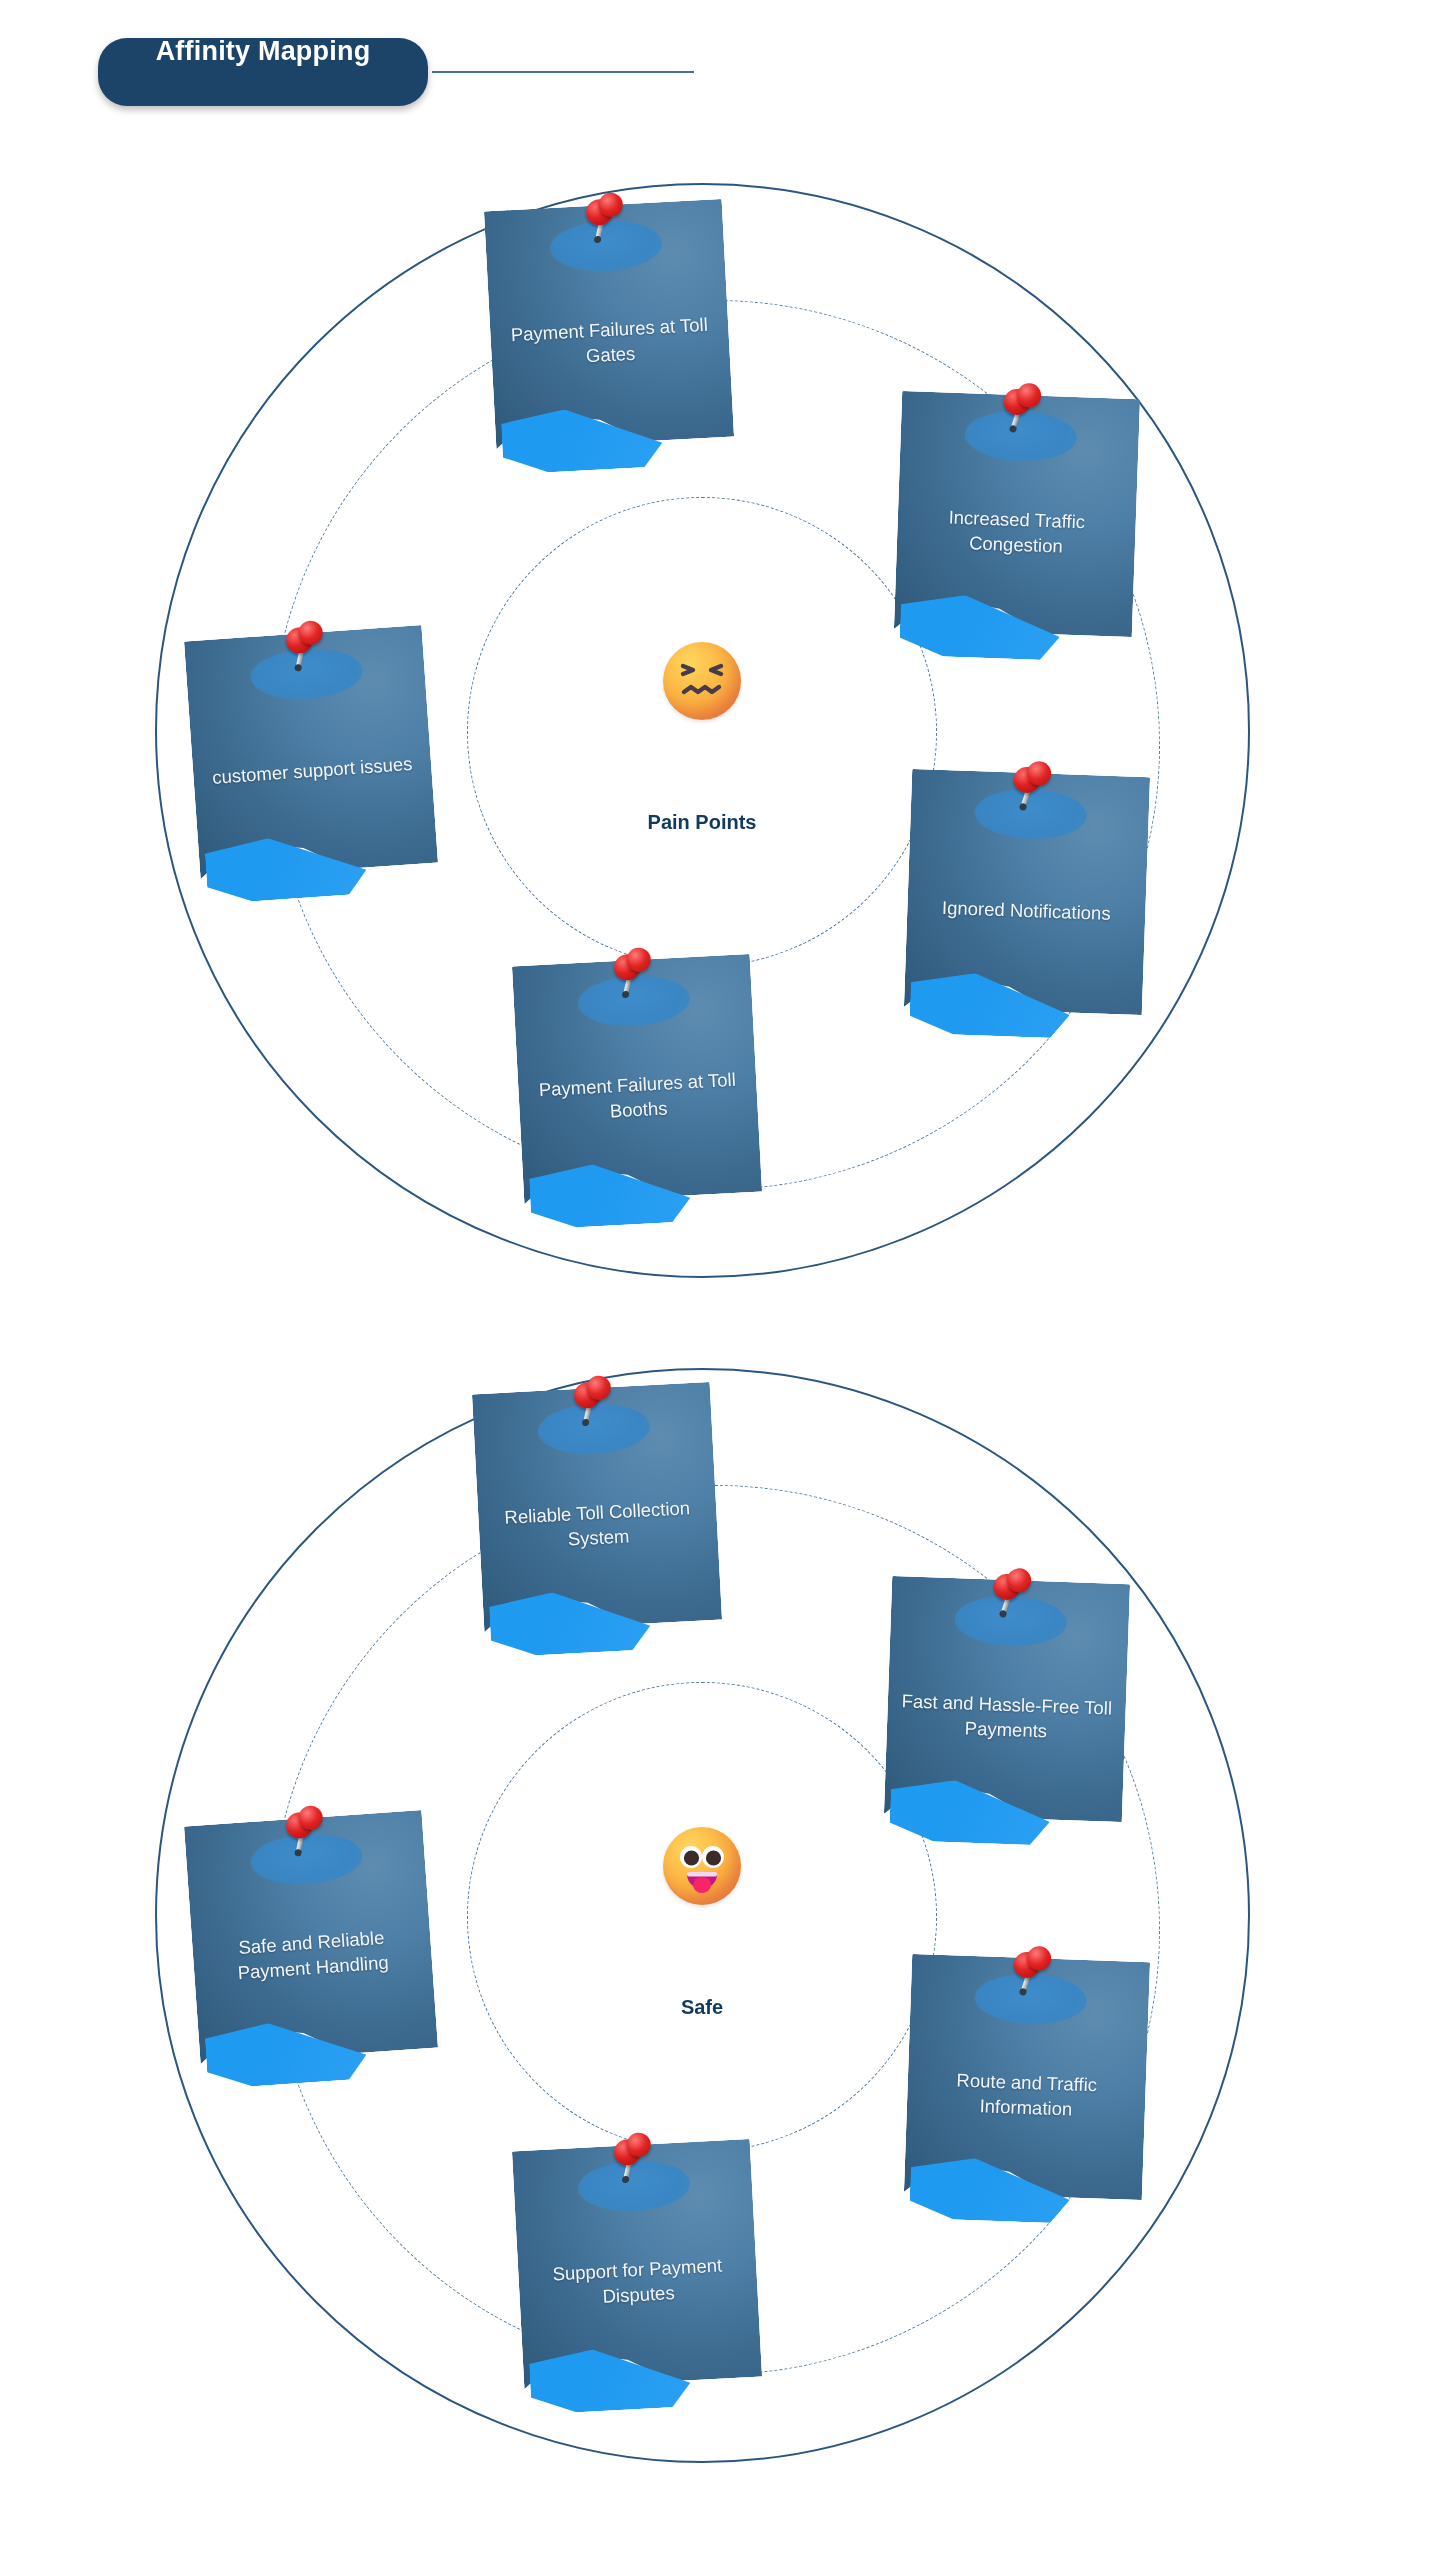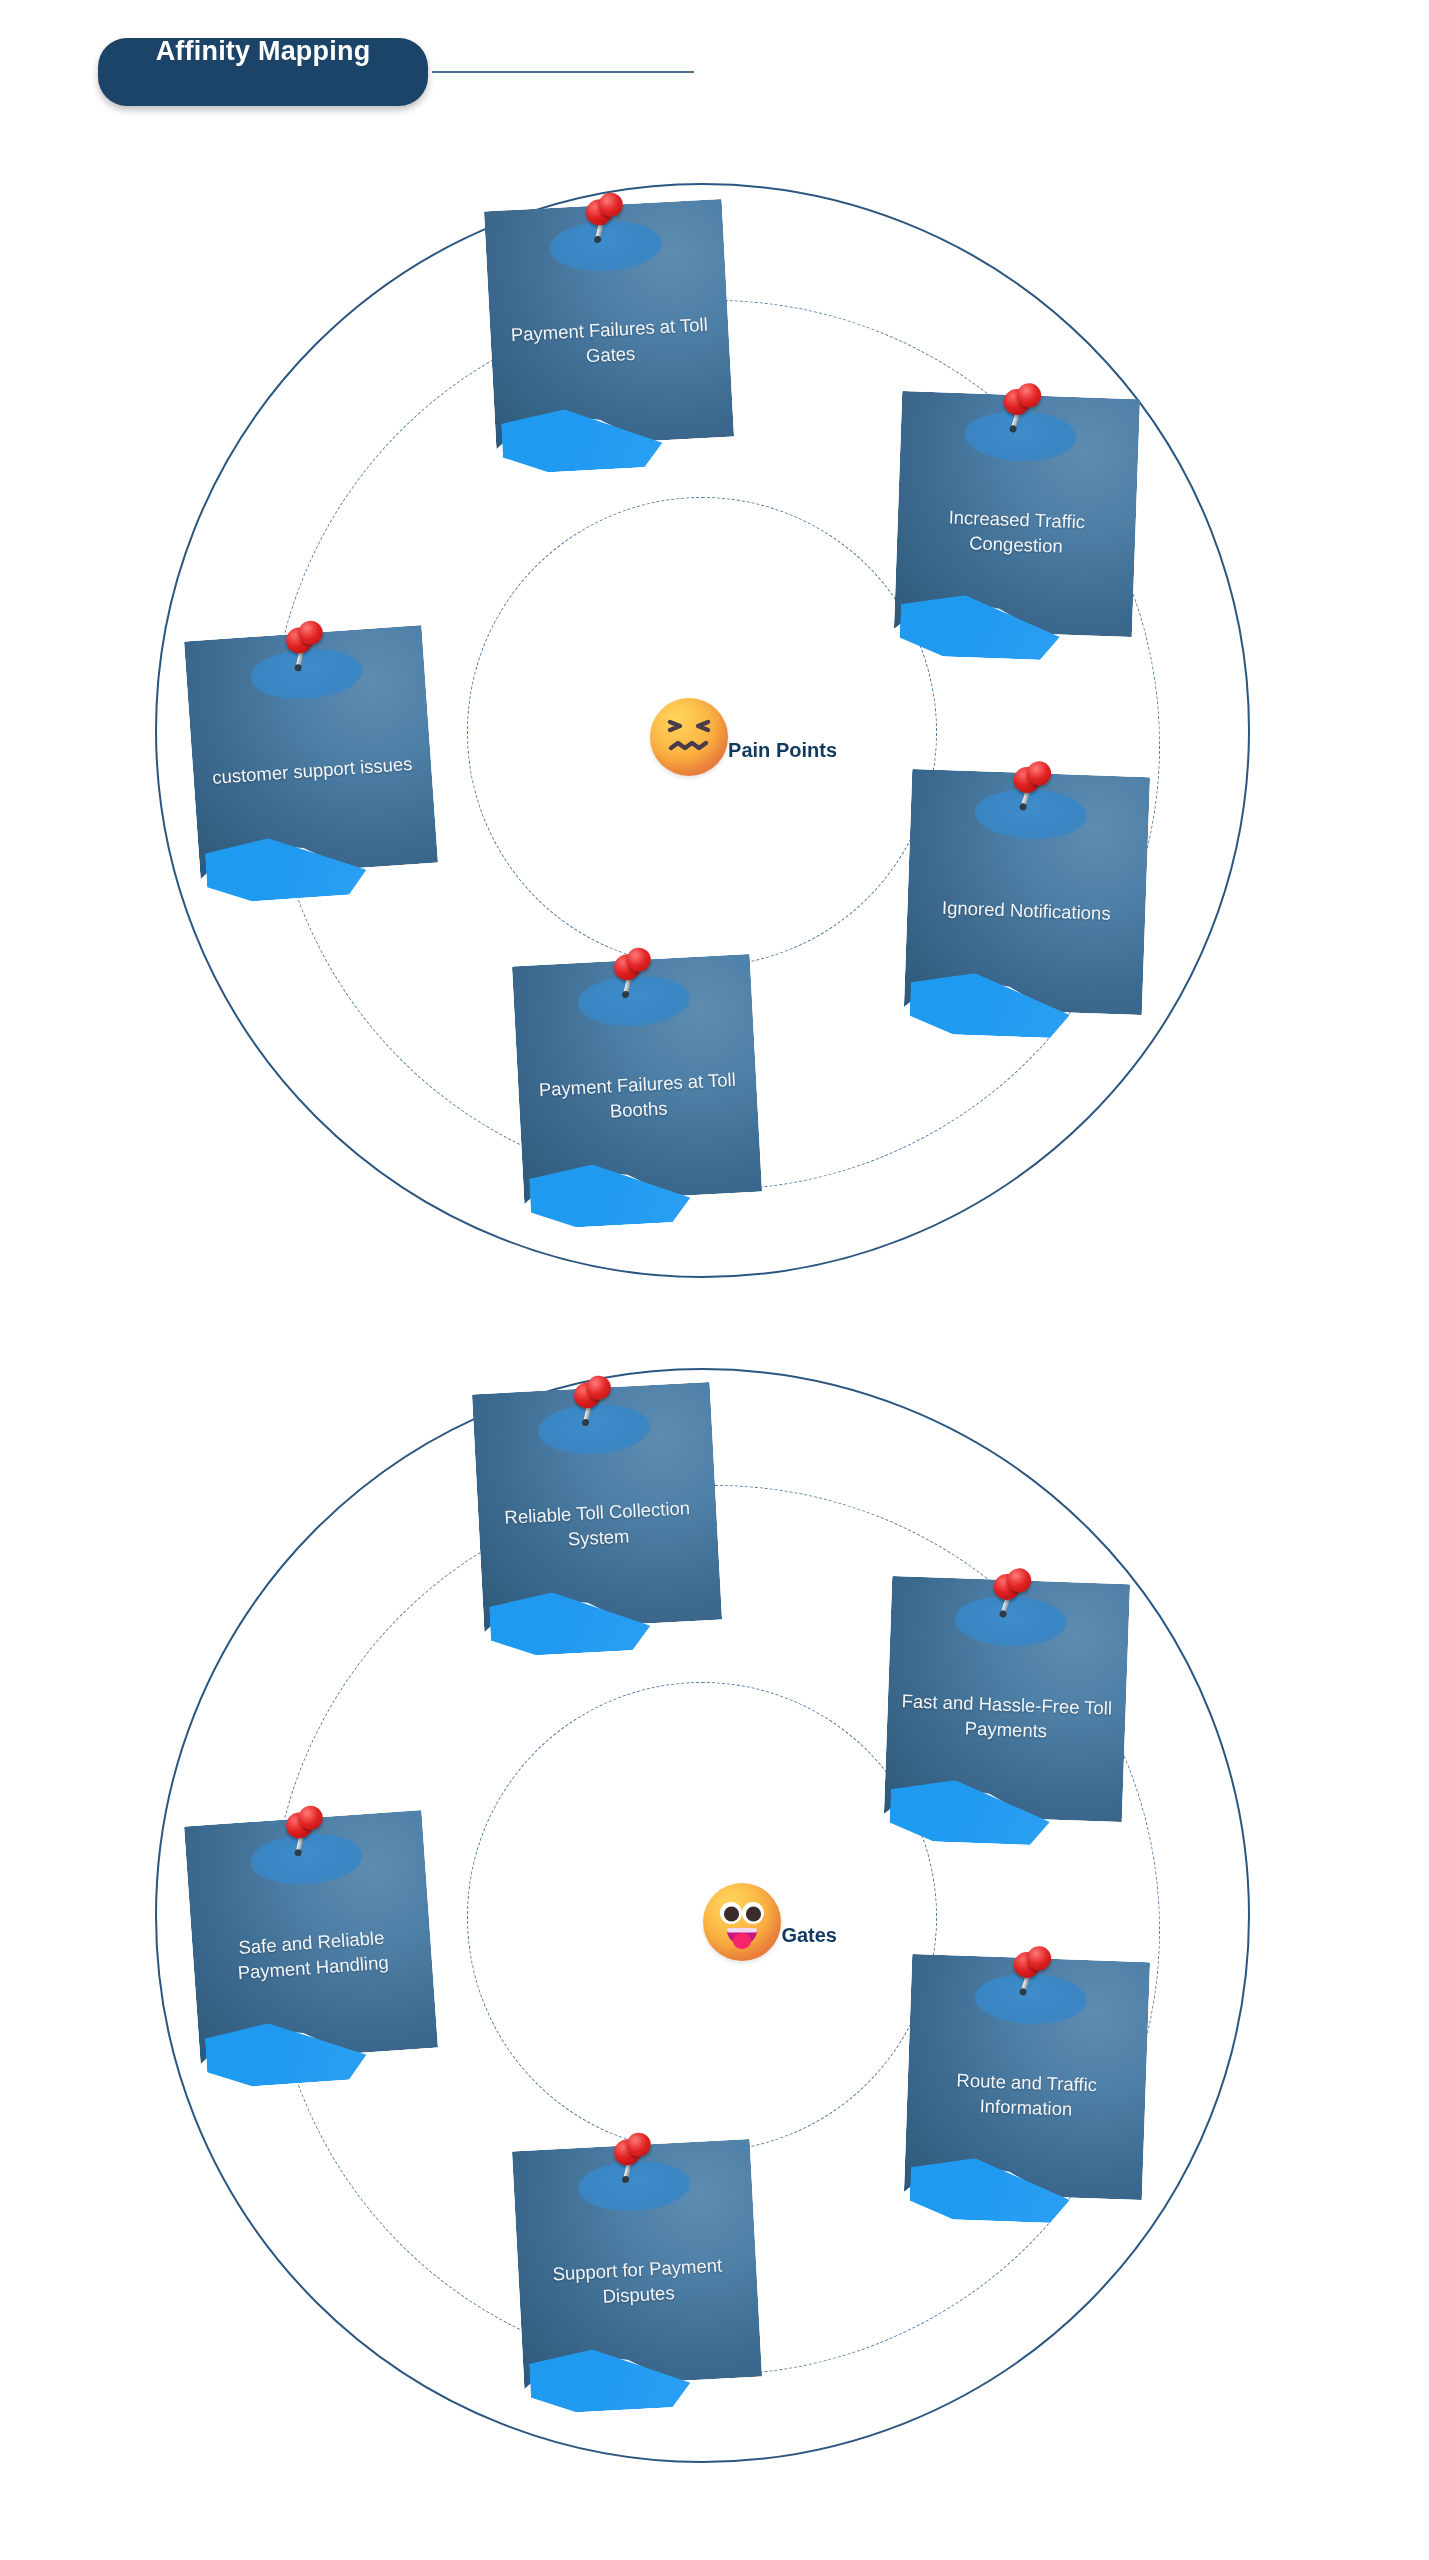--- a/index.html
+++ b/index.html
@@ -47,21 +47,21 @@
   .mid-ring{
     position:absolute;left:270px;top:145px;width:890px;height:890px;
     border:1.6px dashed #4a76a0;border-radius:50%;box-sizing:border-box;
     clip-path:polygon(0 0,100% 0,100% 100%,0 100%);
     opacity:.95;
   }
 
   
   .center{
     position:absolute;left:567px;top:487px;width:270px;height:190px;
-    display:flex;flex-direction:row;align-items:center;justify-content:flex-end;
+    display:flex;flex-direction:column;align-items:center;justify-content:space-between;
   }
   .center .emoji{
     width:78px;height:78px;border-radius:50%;position:relative;
     background:radial-gradient(circle at 36% 28%,#ffd257 0%,#fcb game 0%);
     background:radial-gradient(circle at 34% 26%,#ffd65c 0%,#fbb040 52%,#f58b3c 78%,#ef5aa0 100%);
     box-shadow:inset -6px -8px 14px rgba(190,80,60,.28),0 2px 4px rgba(0,0,0,.12);
     display:block;
   }
   .center .emoji svg{position:absolute;left:0;top:0;}
   .center .lbl{
@@ -228,21 +228,21 @@
         <circle cx="28" cy="30" r="11" fill="#ffffff"></circle>
         <circle cx="50" cy="30" r="11" fill="#ffffff"></circle>
         <circle cx="28.5" cy="31" r="7.6" fill="#3b2b2b"></circle>
         <circle cx="50.5" cy="31" r="7.6" fill="#3b2b2b"></circle>
         <path d="M24 47 H54 A15 15 0 0 1 24 47 Z" fill="#c71585"></path>
         <rect x="24" y="45" width="30" height="4.5" rx="2" fill="#f0d8f0"></rect>
         <path d="M31 52 q8 16 16 0 z" fill="#f7246b"></path>
         <ellipse cx="39" cy="58" rx="9" ry="8" fill="#f7246b"></ellipse>
       </svg>
     </div>
-    <div class="lbl">Gates</div>
+    <div class="lbl">Safe</div>
   </div>
 
   <div class="note" style="left:478px;top:48px;transform:rotate(-3deg);">
     <div class="paper"></div>
     <div class="ellipse"></div>
     <div class="curl"></div>
     <div class="ntext">Reliable Toll Collection System</div>
     <div class="pin" style="left:96px;top:-12px;">
       <div class="needle"></div>
         <div class="head"></div>

